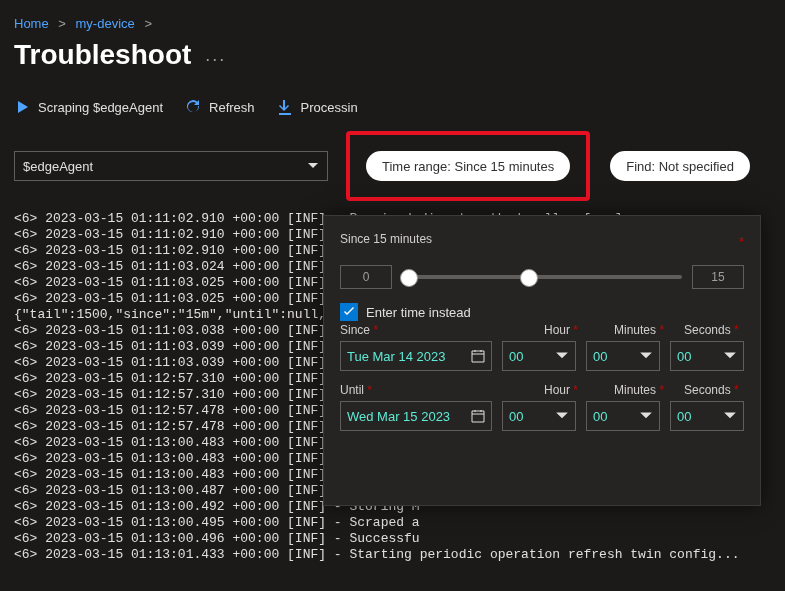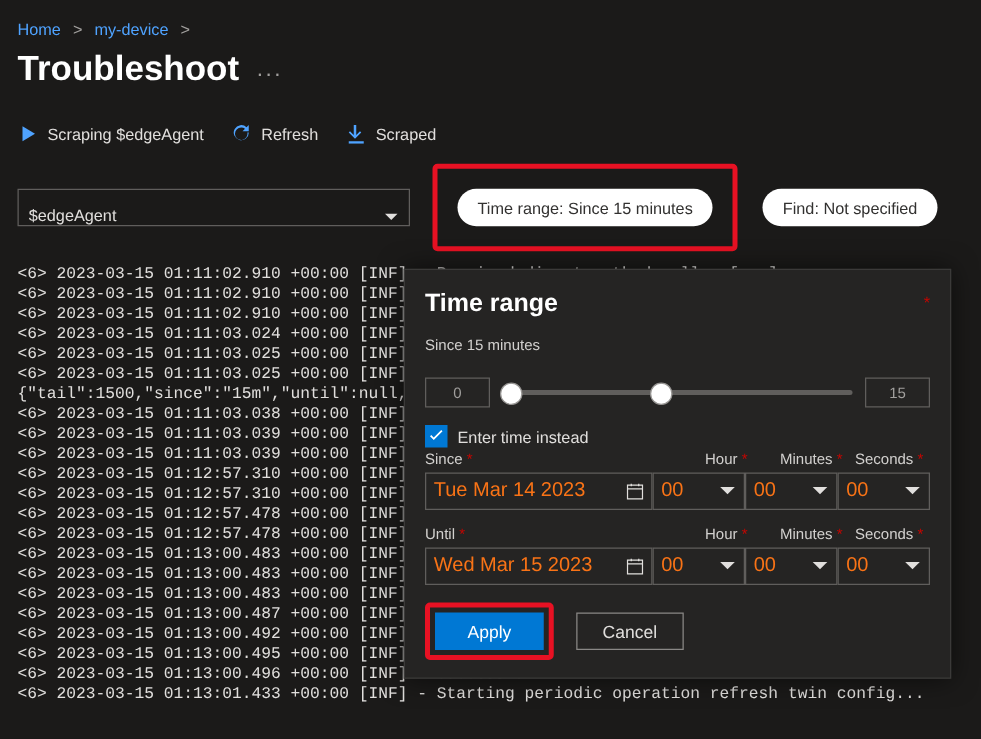--- a/index.html
+++ b/index.html
@@ -8,44 +8,44 @@
   .crumbs{font-size:13px;margin-bottom:8px}
   .crumbs .sep{color:#a19f9d;margin:0 6px}
   .title-row{display:flex;align-items:center}
   h1{color:#fff;font-size:28px;font-weight:700;margin:0}
   .dots{color:#a19f9d;margin-left:14px;font-size:18px;letter-spacing:2px}
   .subtitle{color:#9d9b99;font-size:13px;margin-top:2px}
   .toolbar{display:flex;align-items:center;margin-top:28px}
   .tool-btn{display:flex;align-items:center;color:#e1dfdd;margin-right:22px;cursor:pointer}
   .tool-btn svg{width:16px;height:16px;fill:#4fa3ff;margin-right:8px}
   .ctrl-row{display:flex;align-items:center;margin-top:16px}
-  .select{width:296px;height:28px;border:1px solid #605e5c;background:#1b1a19;color:#e1dfdd;display:flex;align-items:flex-end;justify-content:space-between;padding:0 8px}
+  .select{width:296px;height:28px;border:1px solid #605e5c;background:#1b1a19;color:#e1dfdd;display:flex;align-items:center;justify-content:space-between;padding:0 8px}
   .select svg{width:12px;height:12px;fill:#e1dfdd}
   .pill{height:30px;border-radius:16px;background:#fff;color:#323130;display:inline-flex;align-items:center;padding:0 16px;font-size:13px;cursor:pointer}
   .callout{border:4px solid #e81123;border-radius:4px;padding:16px;display:inline-flex;align-items:center;margin-left:18px}
   .find-wrap{margin-left:20px}
   .logs{margin-top:10px;font-family:Consolas,"Courier New",monospace;font-size:13px;line-height:16px;color:#e1dfdd;white-space:nowrap;overflow:hidden}
   .flyout{position:absolute;right:24px;top:215px;width:404px;background:#252423;border:1px solid #3b3a39;padding:16px 16px 62px 16px;box-shadow:0 0 20px rgba(0,0,0,.6)}
   .fly-title{font-size:20px;font-weight:600;color:#fff;margin-bottom:14px}
   .req-top{color:#c50500;position:absolute;right:16px;top:18px}
   .caption{color:#d2d0ce;font-size:12px;margin-bottom:19px}
   .slider-row{display:flex;align-items:center;gap:10px;margin-bottom:14px}
   .smallbox{width:50px;height:22px;border:1px solid #605e5c;color:#a19f9d;display:flex;align-items:center;justify-content:center;font-size:12px}
   .track{position:relative;flex:1;height:4px;background:#605e5c;border-radius:2px}
   .thumb{position:absolute;top:-6px;width:16px;height:16px;border-radius:50%;background:#fff;border:1px solid #979593}
   .chk-row{display:flex;align-items:center;margin-bottom:2px;cursor:pointer}
   .chk{width:18px;height:18px;background:#0078d4;display:flex;align-items:center;justify-content:center;margin-right:8px}
   .chk svg{width:12px;height:12px;fill:#fff}
-  .field-row{display:flex;margin-bottom:12px}
+  .field-row{display:flex;gap:10px;margin-bottom:12px}
   .field-row.hdr{margin-bottom:4px}
   .col-date{flex:1}
   .col-sm{width:60px}
   .lbl{font-size:12px;color:#d2d0ce}
   .req{color:#c50500}
-  .input{height:28px;border:1px solid #605e5c;background:#252423;color:#f97316;display:flex;align-items:center;justify-content:space-between;padding:0 6px;font-size:16px}
+  .input{height:28px;border:1px solid #605e5c;background:#252423;color:#5eead4;display:flex;align-items:center;justify-content:space-between;padding:0 6px;font-size:13px}
   .input svg{width:14px;height:14px;fill:#e1dfdd}
   .btn-row{display:flex;align-items:center;gap:18px;position:absolute;left:16px;bottom:14px}
   .btn-p{height:30px;background:#0078d4;color:#fff;border:none;padding:0 26px;font-size:14px;cursor:pointer}
   .btn-s{height:30px;background:#252423;color:#e1dfdd;border:1px solid #8a8886;padding:0 20px;font-size:14px;cursor:pointer}
   .callout2{border:4px solid #e81123;border-radius:4px;padding:4px;display:inline-flex}
 </style>
 </head>
 <body>
 
 <div class="page">
@@ -71,21 +71,21 @@
     <div class="tool-btn">
       <svg viewBox="0 0 16 16">
           <path d="M8 3a5 5 0 1 0 4.9 4H14a6 6 0 1 1-1.8-4.2L14 1v5H9l2-2A5 5 0 0 0 8 3z"></path>
         </svg>
       <span>Refresh</span>
     </div>
     <div class="tool-btn">
       <svg viewBox="0 0 16 16">
           <path d="M8 1v8l3-3 1 1-5 5-5-5 1-1 3 3V1h2zM2 14h12v2H2z"></path>
         </svg>
-      <span>Scraped</span>
+      <span>Processin</span>
     </div>
   </div>
 
   <div class="ctrl-row">
     <div class="select">
       <span>$edgeAgent</span>
       <svg viewBox="0 0 12 12">
           <path d="M1 3l5 5 5-5z"></path>
         </svg>
     </div>
@@ -117,21 +117,20 @@
       <div>&lt;6&gt; 2023-03-15 01:13:00.483 +00:00 [INF] - Scraping </div>
       <div>&lt;6&gt; 2023-03-15 01:13:00.487 +00:00 [INF] - Starting c</div>
       <div>&lt;6&gt; 2023-03-15 01:13:00.492 +00:00 [INF] - Storing M</div>
       <div>&lt;6&gt; 2023-03-15 01:13:00.495 +00:00 [INF] - Scraped a</div>
       <div>&lt;6&gt; 2023-03-15 01:13:00.496 +00:00 [INF] - Successfu</div>
       <div>&lt;6&gt; 2023-03-15 01:13:01.433 +00:00 [INF] - Starting periodic operation refresh twin config...</div>
     </div>
 
   <div class="flyout">
     <span class="req-top">*</span>
-    <div class="fly-title">Time range</div>
 
     <div class="caption">Since 15 minutes</div>
     <div class="slider-row">
       <div class="smallbox">0</div>
       <div class="track">
         <div class="thumb" style="left:-2px"></div>
         <div class="thumb" style="left:118px"></div>
       </div>
       <div class="smallbox">15</div>
     </div>
@@ -204,20 +203,14 @@
           </svg>
         </div>
       <div class="col-sm input">
           <span>00</span>
           <svg viewBox="0 0 12 12">
             <path d="M1 3l5 5 5-5z"></path>
           </svg>
         </div>
     </div>
 
-    <div class="btn-row">
-      <span class="callout2">
-        <button class="btn-p">Apply</button>
-      </span>
-      <button class="btn-s">Cancel</button>
-    </div>
   </div>
 </div>
 
 </body></html>

